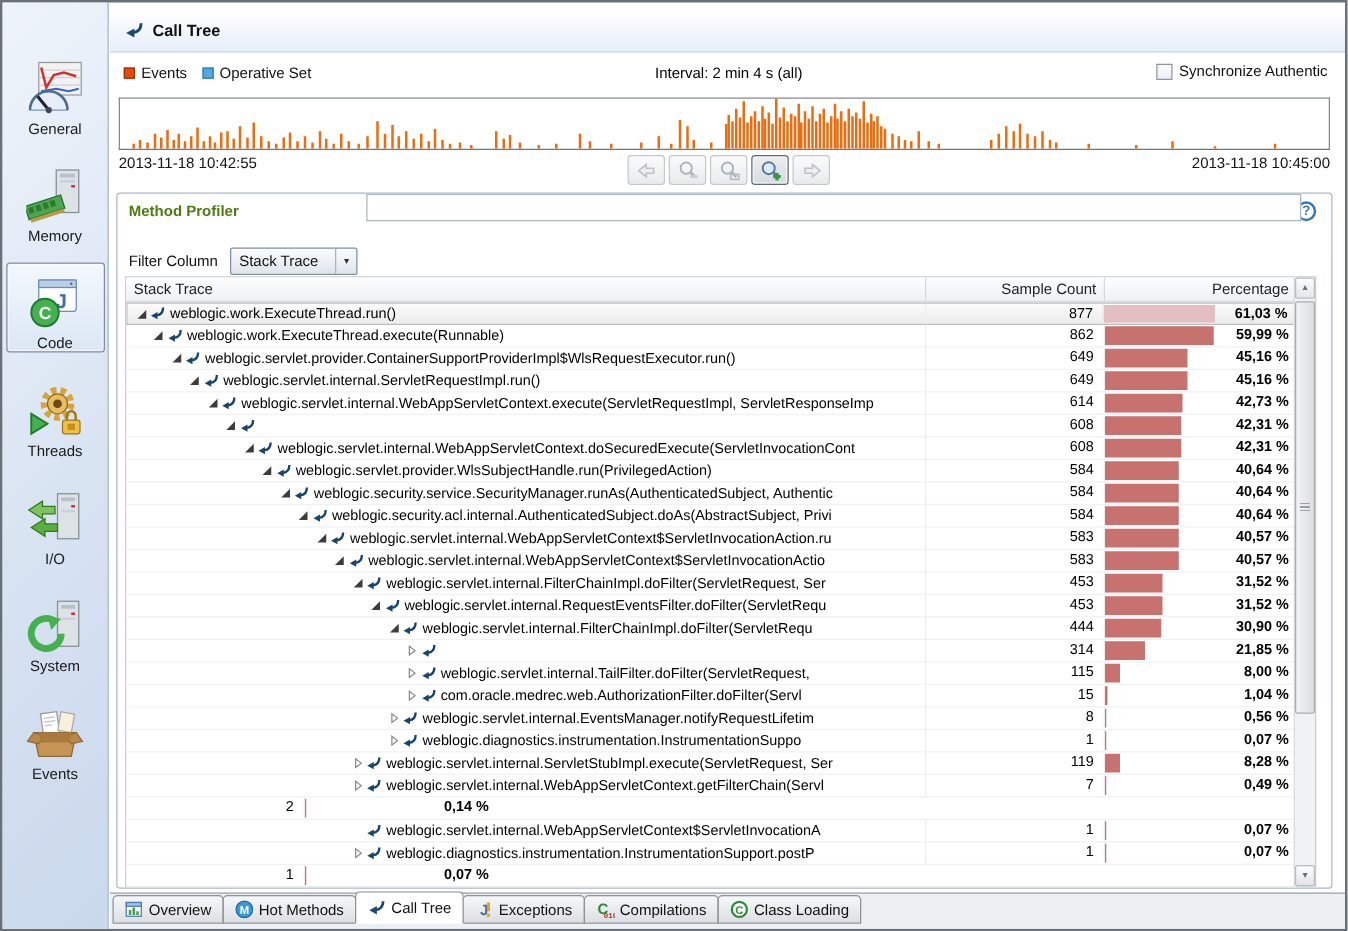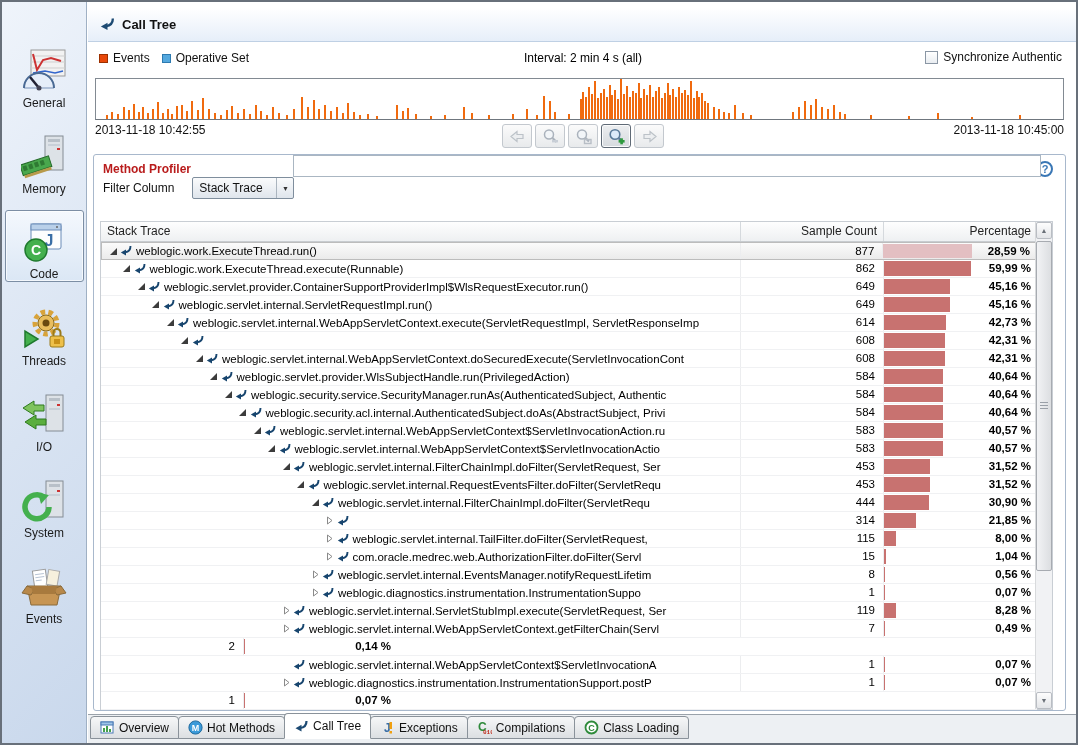--- a/index.html
+++ b/index.html
@@ -43,24 +43,24 @@
 
   .nav-group { position:absolute; left:500px; top:122px; display:flex; gap:3px; }
   .nav-btn { width:30px; height:24px; border:1px solid #c3c8ce; border-radius:3px;
              background:linear-gradient(#fbfbfb,#e8eaec); display:flex; align-items:center; justify-content:center; }
   .nav-btn.enabled { border:1px solid #5f6a76; background:linear-gradient(#eceef0,#d6dade); box-shadow:inset 0 0 0 1px #fafbfc; }
   .nav-btn svg { width:17px; height:17px; }
 
   
   .panel { position:absolute; left:91px; top:152px; width:973px; height:557px;
            border:1px solid #a8b8cc; border-radius:3px; background:#fff; }
-  .panel-title { position:absolute; left:9px; top:7px; font-size:12px; font-weight:bold; color:#b91c1c; }
+  .panel-title { position:absolute; left:9px; top:7px; font-size:12px; font-weight:bold; color:#4d7c0f; }
   .help-icon { position:absolute; right:12px; top:6px; width:16px; height:16px; border:2px solid #3a77b5; border-radius:50%;
                color:#3a77b5; font-size:11px; font-weight:bold; text-align:center; line-height:13px; }
-  .filter-row { position:absolute; left:9px; top:22px; height:22px; display:flex; align-items:center;gap:8px; }
+  .filter-row { position:absolute; left:9px; top:43px; height:22px; display:flex; align-items:center; }
   .filter-label { font-size:12px; color:#111; margin-right:10px; }
   .combo { width:102px; height:22px; border:1px solid #7f8e9d; border-radius:2px;
            background:linear-gradient(#fafbfc,#dfe5ec); display:flex; align-items:center; position:relative; }
   .combo-text { font-size:12px; color:#111; padding-left:6px; flex:1; }
   .combo-arrow { width:17px; height:100%; display:flex; align-items:center; justify-content:center;
                  border-left:1px solid #aab4be; font-size:7px; color:#333; }
   .filter-input { position:absolute; left:199px; top:0; width:748px; height:22px; border:1px solid #aab6c2; background:#fff;
                   font-size:12px; padding:0 5px; font-family:"Liberation Sans",sans-serif; }
 
   
@@ -443,21 +443,21 @@
                 <svg width="12" height="12" viewBox="0 0 12 12">
                   <path d="M10.5 1 Q10.5 6.8 5.2 7.3" fill="none" stroke="#17456e" stroke-width="1.9"></path>
                   <polygon points="0.8,7.5 6,4.6 6,10.4" fill="#17456e"></polygon>
                 </svg>
               </span>
               <span class="ttext">weblogic.work.ExecuteThread.run()</span>
             </div>
             <div class="cell-count">877</div>
             <div class="cell-pct">
               <div class="pbar" style="width:88.5px"></div>
-              <span class="pval">28,59 %</span>
+              <span class="pval">61,03 %</span>
             </div>
           </div>
           <div class="trow">
             <div class="cell-trace" style="padding-left:20.5px">
               <span class="twisty">
                 <svg width="9" height="9" viewBox="0 0 9 9">
                   <polygon points="8,1 8,8 1,8" fill="#3c3c3c"></polygon>
                 </svg>
               </span>
               <span class="m-icon">

